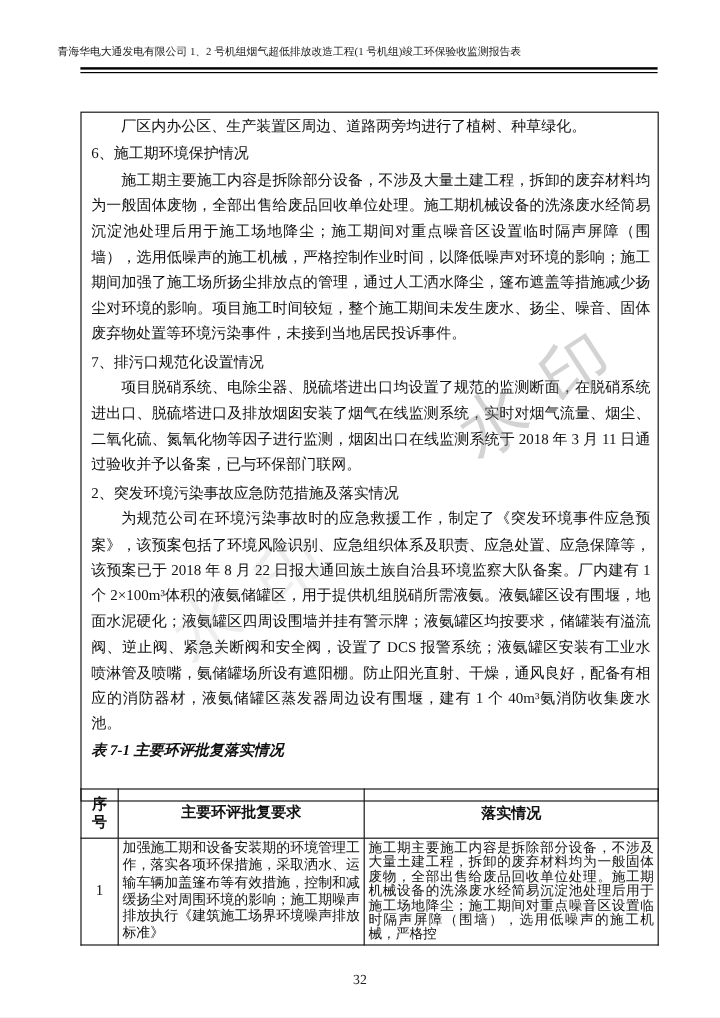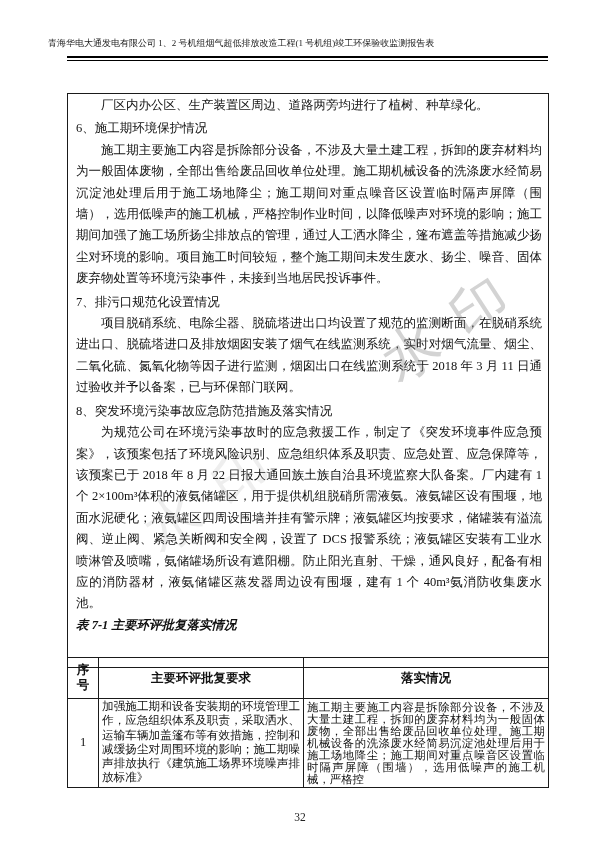--- a/index.html
+++ b/index.html
@@ -33,21 +33,21 @@
   table.review {
     position:absolute; left:67px; top:657px; width:482px;
     border-collapse:collapse; table-layout:fixed; z-index:1;
     font-family:"Liberation Serif","DejaVu Serif",serif;
   }
   table.review th, table.review td {
     border:1.2px solid #1a1a1a; padding:1px 3px; box-sizing:border-box;
     overflow:hidden; vertical-align:middle;
   }
   th.col-no { width:31px; }
-  th.col-req { width:205px; }
+  th.col-req { width:205px;font-family:Liberation Mono, monospace; }
   table.review th { font-size:12.5px; font-weight:bold; text-align:center; height:41px; line-height:15px; }
   td.cell-no { text-align:center; font-size:12.5px; height:73px; }
   td.cell-req { font-size:11.6px; line-height:14.3px; text-align:justify; }
   td.cell-impl { font-size:11.4px; line-height:12.1px; text-align:justify; }
   .page-number {
     position:absolute; left:0; top:811px; width:600px;
     text-align:center; font-size:11.5px; color:#222;
   }
   .watermark {
     position:absolute; z-index:2; pointer-events:none;
@@ -73,40 +73,40 @@
   <div class="content-box">
     <div class="body-text">
       <p class="indent">厂区内办公区、生产装置区周边、道路两旁均进行了植树、种草绿化。</p>
 
       <p class="sec-title">6、施工期环境保护情况</p>
       <p class="indent">施工期主要施工内容是拆除部分设备，不涉及大量土建工程，拆卸的废弃材料均为一般固体废物，全部出售给废品回收单位处理。施工期机械设备的洗涤废水经简易沉淀池处理后用于施工场地降尘；施工期间对重点噪音区设置临时隔声屏障（围墙），选用低噪声的施工机械，严格控制作业时间，以降低噪声对环境的影响；施工期间加强了施工场所扬尘排放点的管理，通过人工洒水降尘，篷布遮盖等措施减少扬尘对环境的影响。项目施工时间较短，整个施工期间未发生废水、扬尘、噪音、固体废弃物处置等环境污染事件，未接到当地居民投诉事件。</p>
 
       <p class="sec-title">7、排污口规范化设置情况</p>
       <p class="indent">项目脱硝系统、电除尘器、脱硫塔进出口均设置了规范的监测断面，在脱硝系统进出口、脱硫塔进口及排放烟囱安装了烟气在线监测系统，实时对烟气流量、烟尘、二氧化硫、氮氧化物等因子进行监测，烟囱出口在线监测系统于 2018 年 3 月 11 日通过验收并予以备案，已与环保部门联网。</p>
 
-      <p class="sec-title">8、突发环境污染事故应急防范措施及落实情况</p>
+      <p class="sec-title">2、突发环境污染事故应急防范措施及落实情况</p>
       <p class="indent">为规范公司在环境污染事故时的应急救援工作，制定了《突发环境事件应急预案》，该预案包括了环境风险识别、应急组织体系及职责、应急处置、应急保障等，该预案已于 2018 年 8 月 22 日报大通回族土族自治县环境监察大队备案。厂内建有 1 个 2×100m³体积的液氨储罐区，用于提供机组脱硝所需液氨。液氨罐区设有围堰，地面水泥硬化；液氨罐区四周设围墙并挂有警示牌；液氨罐区均按要求，储罐装有溢流阀、逆止阀、紧急关断阀和安全阀，设置了 DCS 报警系统；液氨罐区安装有工业水喷淋管及喷嘴，氨储罐场所设有遮阳棚。防止阳光直射、干燥，通风良好，配备有相应的消防器材，液氨储罐区蒸发器周边设有围堰，建有 1 个 40m³氨消防收集废水池。</p>
 
 
       <p class="table-caption">表 7-1  主要环评批复落实情况</p>
     </div>
   </div>
 
   <table class="review">
     <thead>
       <tr>
         <th class="col-no">序号</th>
         <th class="col-req">主要环评批复要求</th>
         <th>落实情况</th>
       </tr>
     </thead>
     <tbody>
       <tr>
         <td class="cell-no">1</td>
-        <td class="cell-req">加强施工期和设备安装期的环境管理工作，应急组织体系及职责，采取洒水、运输车辆加盖篷布等有效措施，控制和减缓扬尘对周围环境的影响；施工期噪声排放执行《建筑施工场界环境噪声排放标准》</td>
+        <td class="cell-req">加强施工期和设备安装期的环境管理工作，落实各项环保措施，采取洒水、运输车辆加盖篷布等有效措施，控制和减缓扬尘对周围环境的影响；施工期噪声排放执行《建筑施工场界环境噪声排放标准》</td>
         <td class="cell-impl">施工期主要施工内容是拆除部分设备，不涉及大量土建工程，拆卸的废弃材料均为一般固体废物，全部出售给废品回收单位处理。施工期机械设备的洗涤废水经简易沉淀池处理后用于施工场地降尘；施工期间对重点噪音区设置临时隔声屏障（围墙），选用低噪声的施工机械，严格控</td>
       </tr>
     </tbody>
   </table>
 
   <div class="page-number">32</div>
 
 </div>
 
 </body></html>

